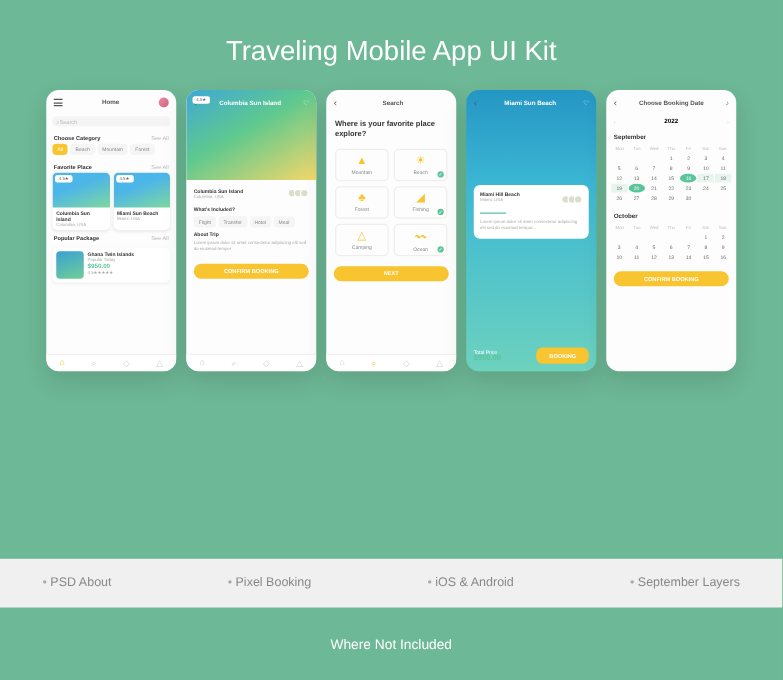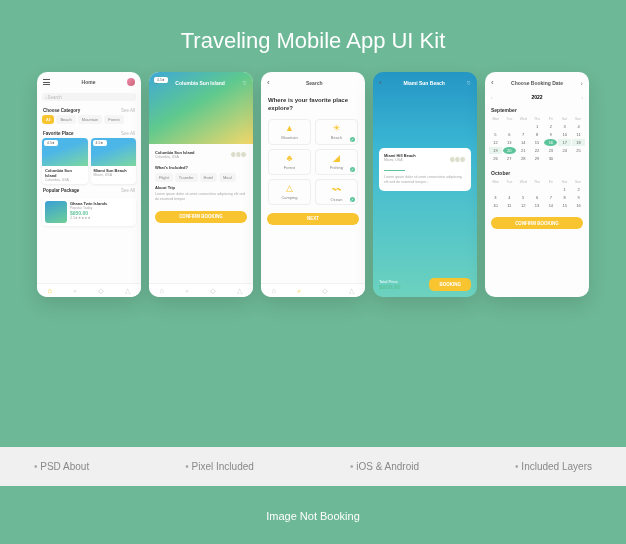--- a/index.html
+++ b/index.html
@@ -346,18 +346,18 @@
         <span>16</span>
       </div>
   <div class="btn">CONFIRM BOOKING</div>
 </div>
 
 </div>
 
 <div class="footer-band">
   <div class="features">
     <span>PSD About</span>
-    <span>Pixel Included</span>
+    <span>Pixel Booking</span>
     <span>iOS &amp; Android</span>
-    <span>Included Layers</span>
-  </div>
-</div>
-<div class="disclaimer">Image Not Booking</div>
+    <span>September Layers</span>
+  </div>
+</div>
+<div class="disclaimer">Where Not Included</div>
 
 </body></html>

